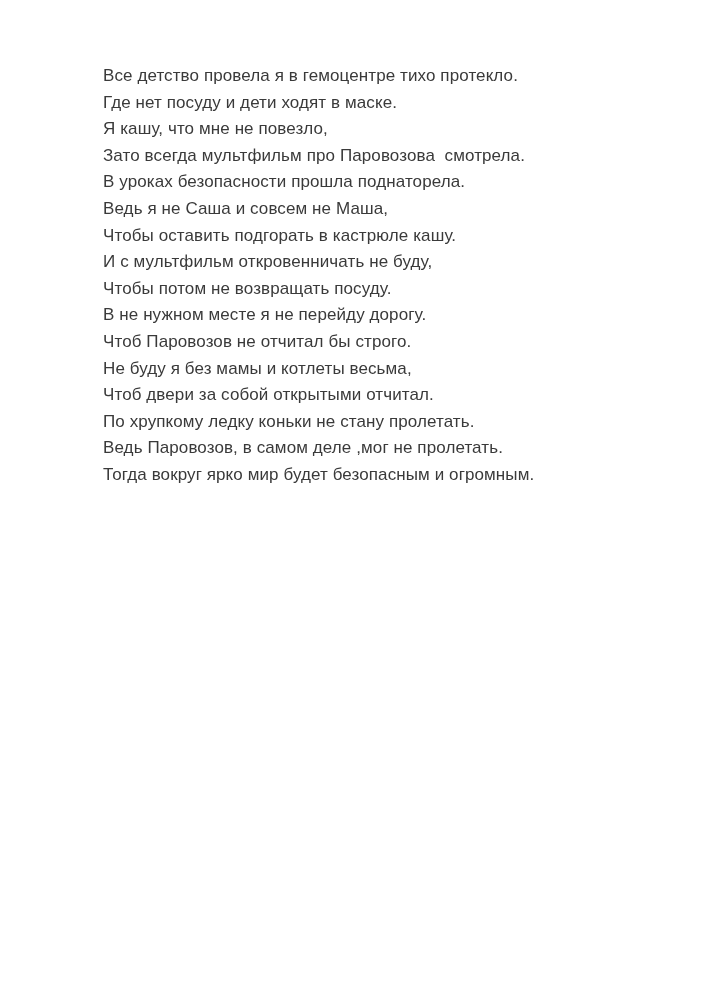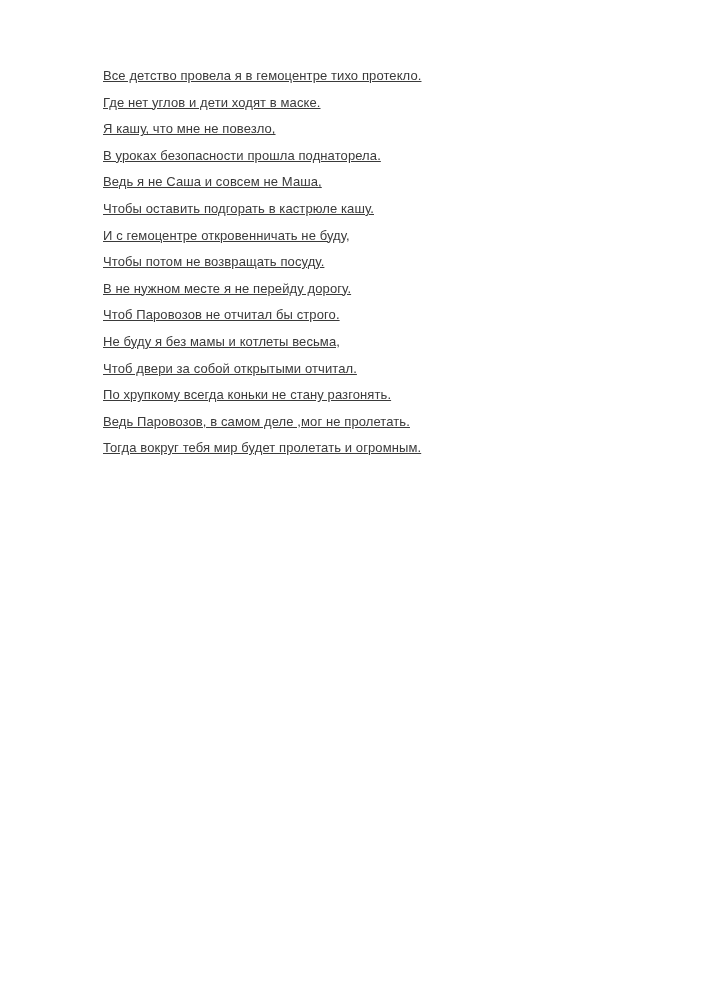--- a/index.html
+++ b/index.html
@@ -9,41 +9,41 @@
     background: #ffffff;
     font-family: "Liberation Sans", "DejaVu Sans", sans-serif;
   }
   .page {
     width: 707px;
     height: 1000px;
     background: #ffffff;
     padding: 63px 90px 0 103px;
   }
   .poem-line {
-    font-size: 13px;
+    font-size: 17px;
     line-height: 26.6px;
     color: #3a3a3a;
     font-weight: 400;
     letter-spacing: 0.1px;
     white-space: pre-wrap;
-    text-decoration: underline;
   }
 </style>
 </head>
 <body>
 
 <div class="page">
   <p class="poem-line">Все детство провела я в гемоцентре тихо протекло.</p>
-  <p class="poem-line">Где нет углов и дети ходят в маске.</p>
+  <p class="poem-line">Где нет посуду и дети ходят в маске.</p>
   <p class="poem-line">Я кашу, что мне не повезло,</p>
+  <p class="poem-line">Зато всегда мультфильм про Паровозова  смотрела.</p>
   <p class="poem-line">В уроках безопасности прошла поднаторела.</p>
   <p class="poem-line">Ведь я не Саша и совсем не Маша,</p>
   <p class="poem-line">Чтобы оставить подгорать в кастрюле кашу.</p>
-  <p class="poem-line">И с гемоцентре откровенничать не буду,</p>
+  <p class="poem-line">И с мультфильм откровенничать не буду,</p>
   <p class="poem-line">Чтобы потом не возвращать посуду.</p>
   <p class="poem-line">В не нужном месте я не перейду дорогу.</p>
   <p class="poem-line">Чтоб Паровозов не отчитал бы строго.</p>
   <p class="poem-line">Не буду я без мамы и котлеты весьма,</p>
   <p class="poem-line">Чтоб двери за собой открытыми отчитал.</p>
-  <p class="poem-line">По хрупкому всегда коньки не стану разгонять.</p>
+  <p class="poem-line">По хрупкому ледку коньки не стану пролетать.</p>
   <p class="poem-line">Ведь Паровозов, в самом деле ,мог не пролетать.</p>
-  <p class="poem-line">Тогда вокруг тебя мир будет пролетать и огромным.</p>
+  <p class="poem-line">Тогда вокруг ярко мир будет безопасным и огромным.</p>
 </div>
 
 </body></html>

